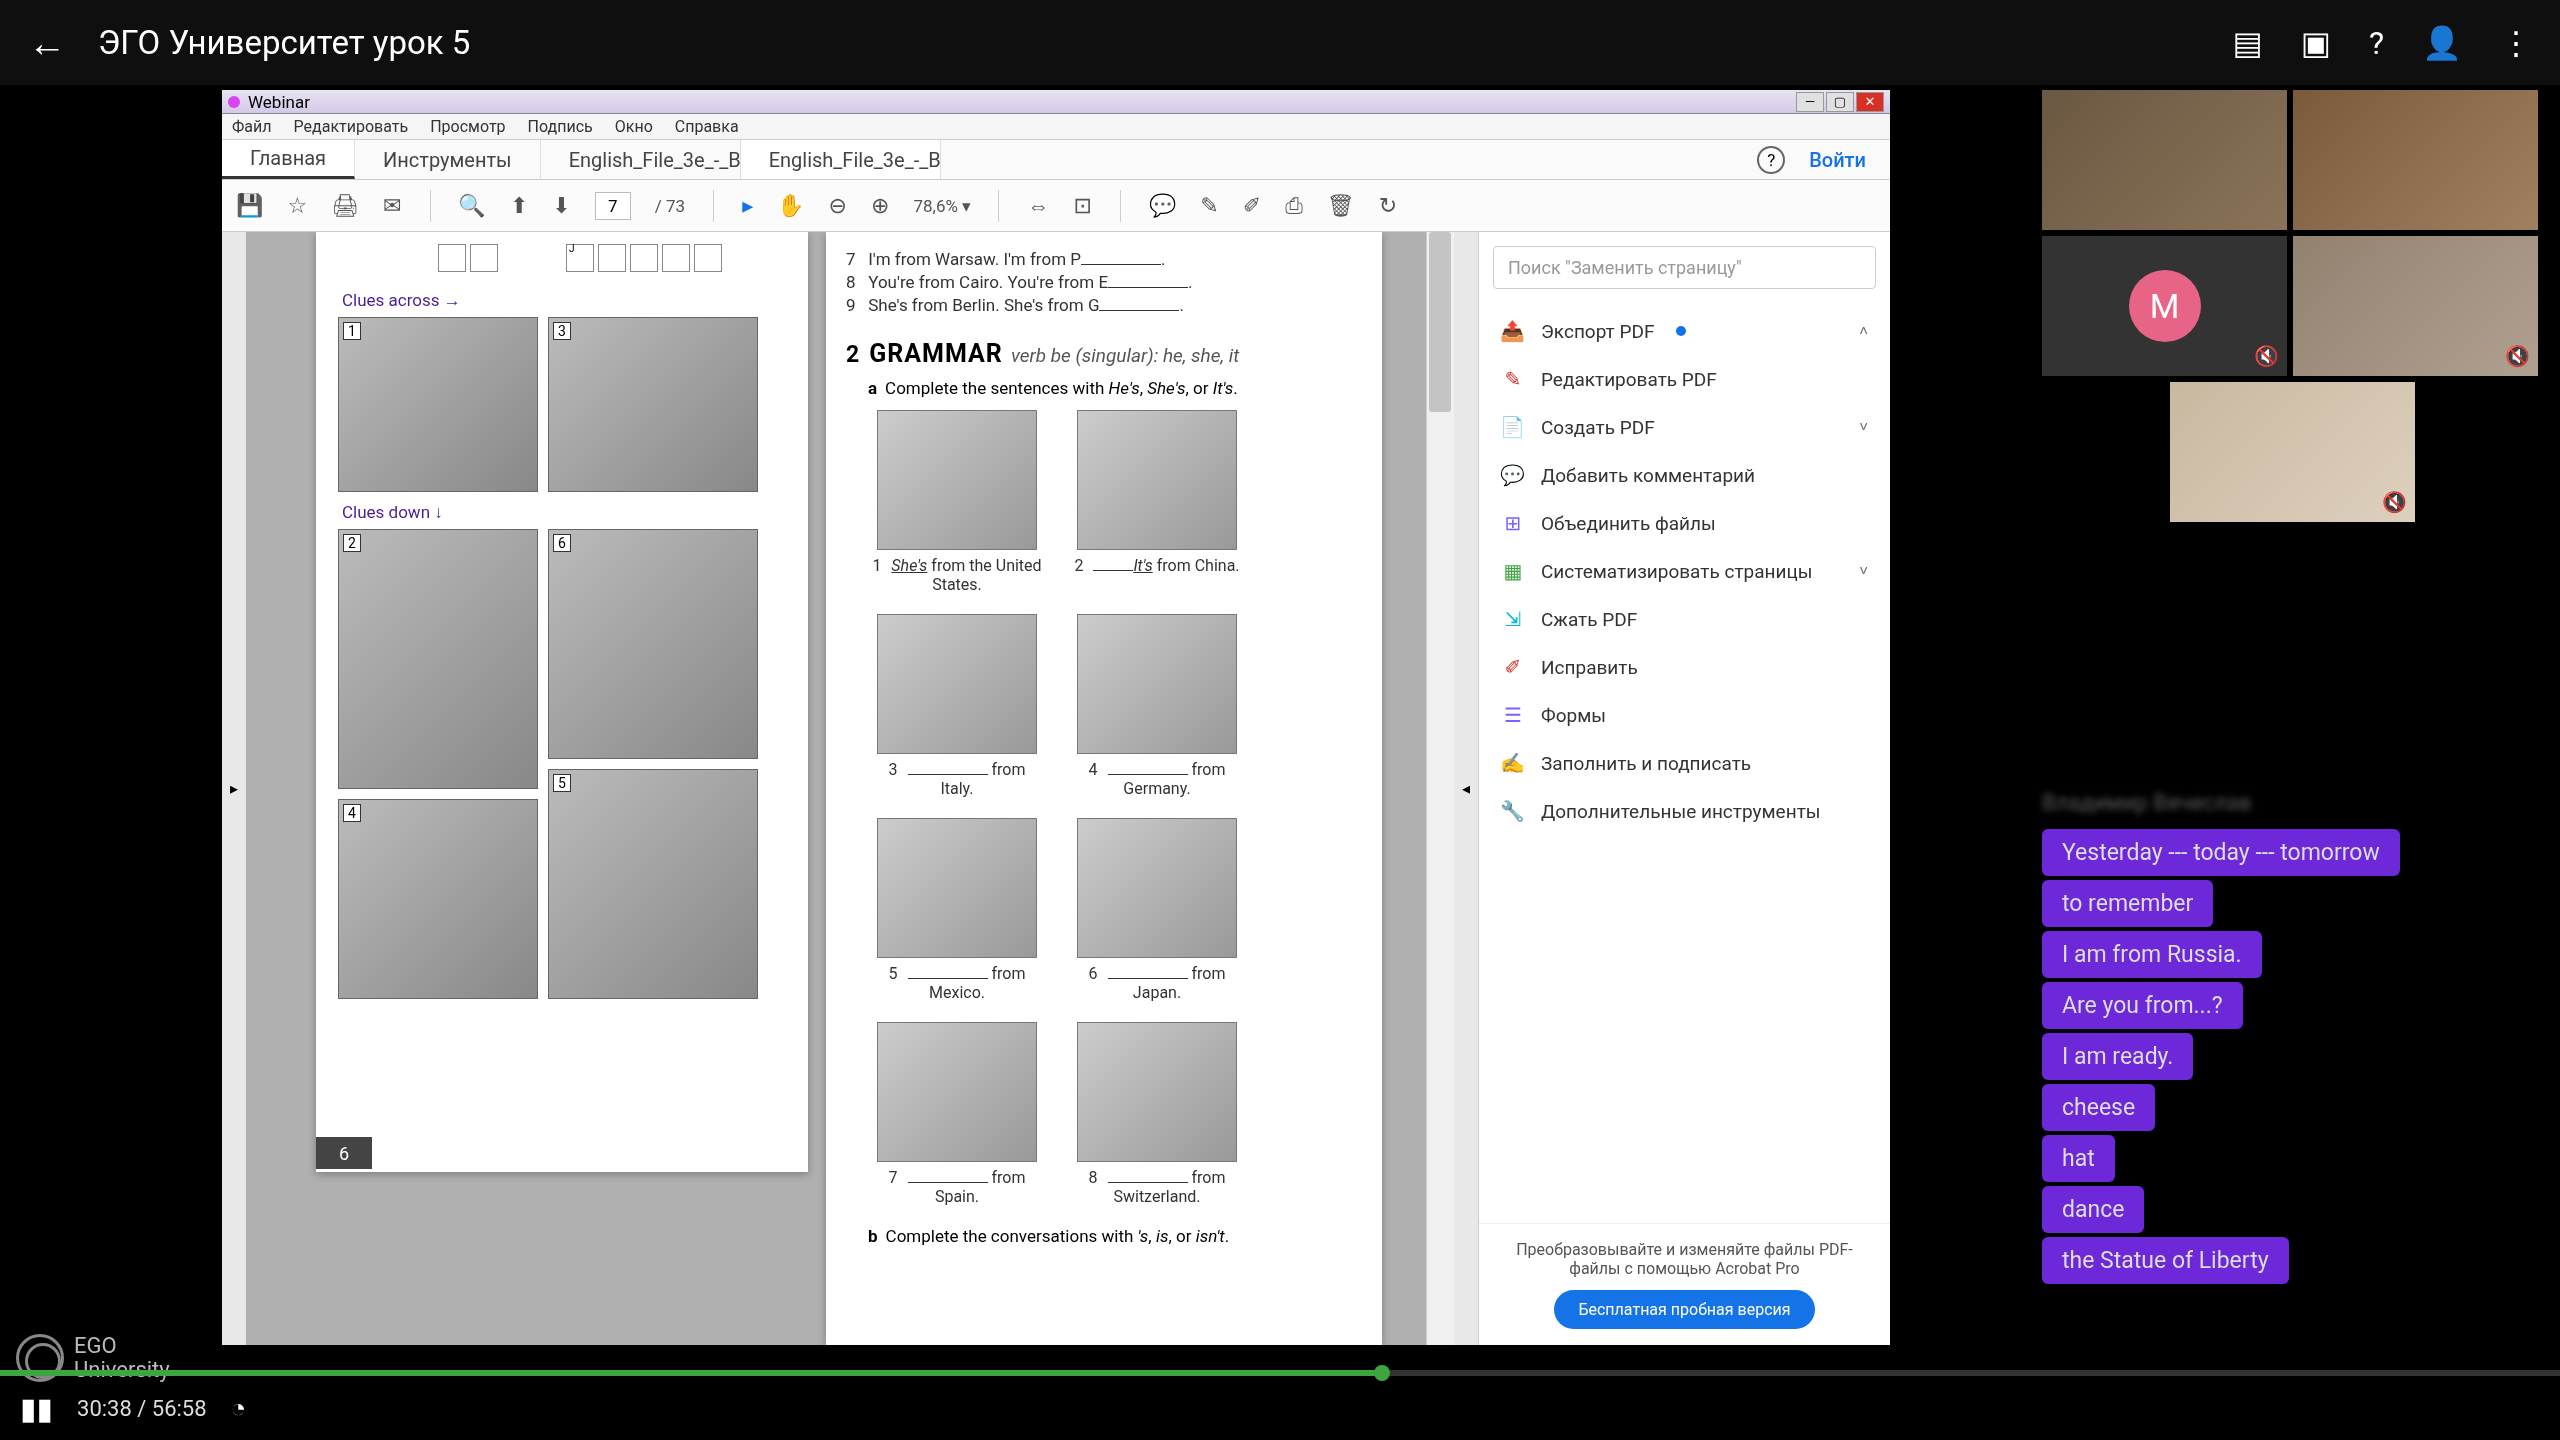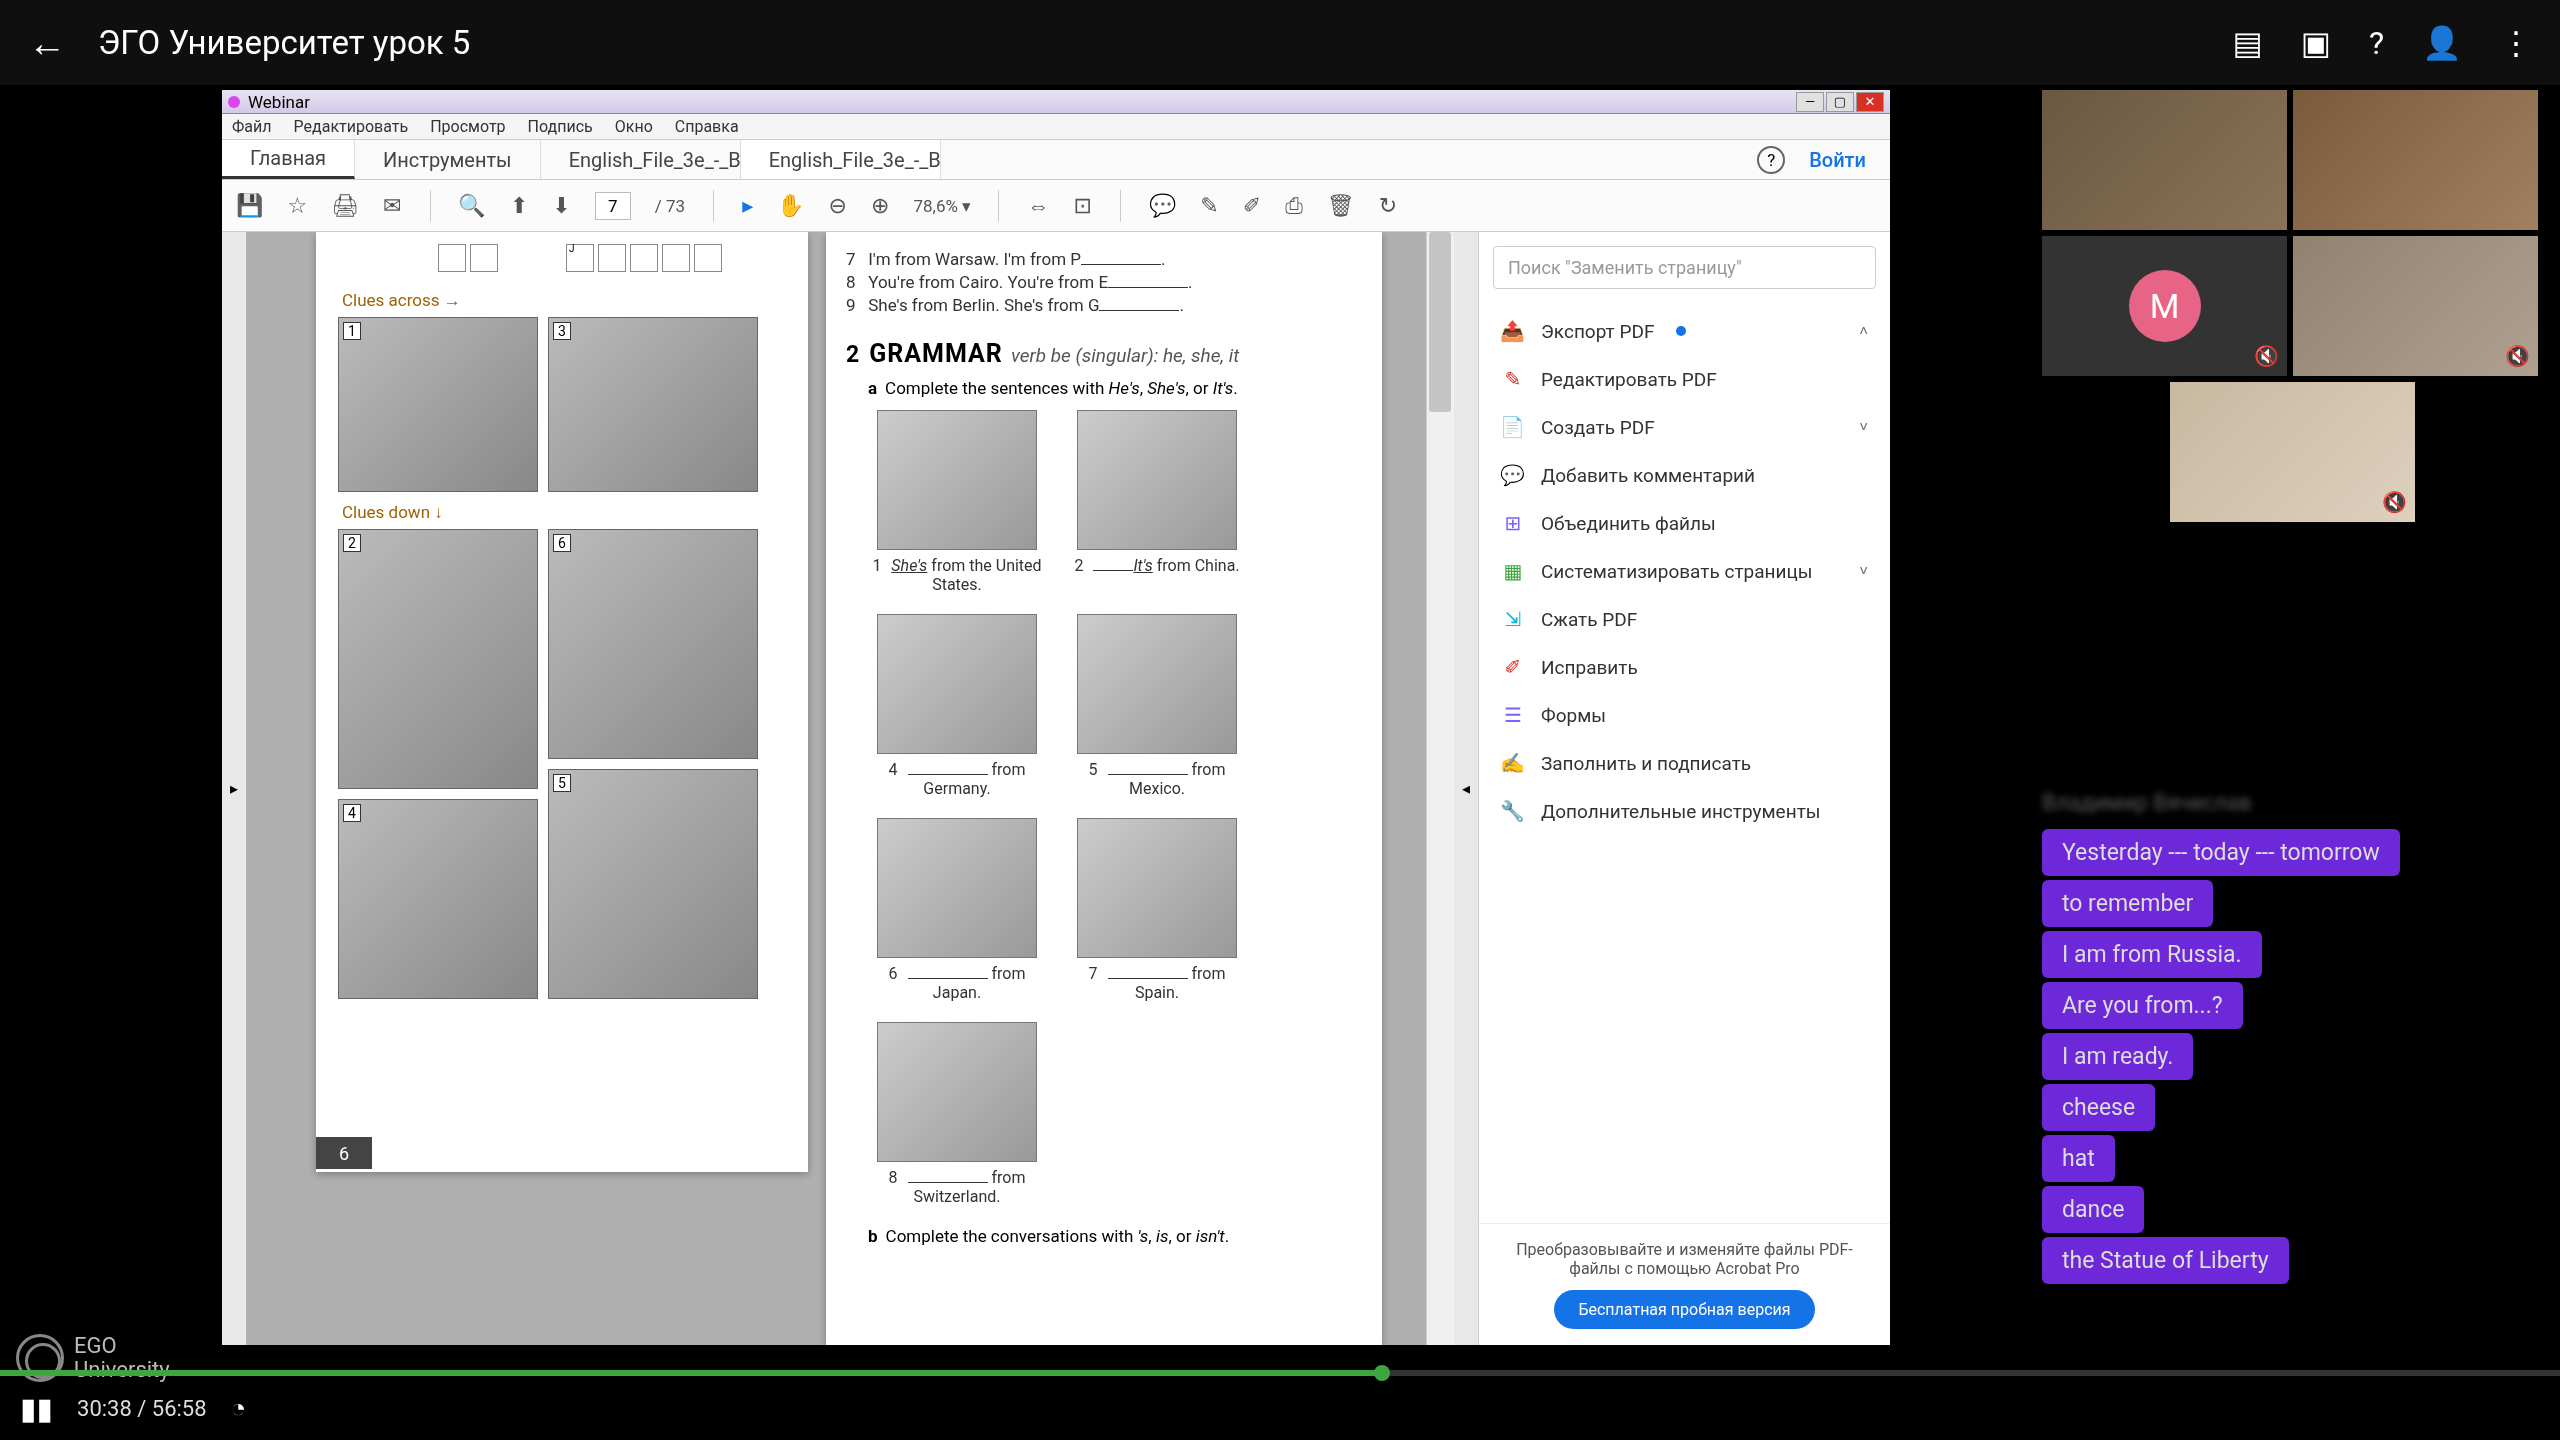--- a/index.html
+++ b/index.html
@@ -32,21 +32,21 @@
 .page-total{font-size:17px}
 .zoom{font-size:17px;display:flex;align-items:center;gap:4px}
 .doc-area{display:flex;height:1113px}
 .doc-left{width:24px;background:#e8e8e8;display:flex;align-items:center;justify-content:center;cursor:pointer}
 .doc-center{flex:1;background:#b0b0b0;overflow:hidden;position:relative}
 .page{position:absolute;background:#fff;box-shadow:0 2px 8px rgba(0,0,0,0.3)}
 .page1{left:70px;top:0;width:492px;height:940px}
 .page1-inner{padding:12px}
 .crossword{display:flex;gap:4px;margin-left:110px;margin-bottom:18px}
 .cw-cell{width:28px;height:28px;border:1px solid #888;background:#fff}
-.clues-title{font-size:17px;margin:10px 0 6px 14px;color:#a16207}
+.clues-title{font-size:17px;margin:10px 0 6px 14px;color:#4c1d95}
 .photo-grid{display:flex;flex-wrap:wrap;gap:10px;padding:0 10px}
 .photo{background:linear-gradient(135deg,#bbb,#888);border:1px solid #666;position:relative}
 .photo .num{position:absolute;top:4px;left:4px;background:#fff;width:18px;height:18px;font-size:14px;display:flex;align-items:center;justify-content:center;border:1px solid #333}
 .page2{left:580px;top:0;width:556px;height:1113px}
 .page2-inner{padding:14px 20px;font-size:17px}
 .fill-line{margin:3px 0;color:#333}
 .fill-line .n{display:inline-block;width:18px}
 .blank{display:inline-block;border-bottom:1px solid #333;min-width:80px}
 .section-h{margin:24px 0 10px;font-size:20px}
 .section-h .num{font-weight:700;font-size:23px;margin-right:10px}
@@ -235,20 +235,24 @@
             <div class="ex-item">
                 <div class="ex-img"></div>
                 <div class="ex-cap"><span class="n">1</span> <span class="ans">She's</span><span> from the United States.</span></div>
               </div>
             <div class="ex-item">
                 <div class="ex-img"></div>
                 <div class="ex-cap"><span class="n">2</span> <span class="blank" style="min-width:40px"></span><span class="ans">It's</span><span> from China.</span></div>
               </div>
             <div class="ex-item">
                 <div class="ex-img"></div>
+                <div class="ex-cap"><span class="n">3</span> <span class="blank"></span><span> from Italy.</span></div>
+              </div>
+            <div class="ex-item">
+                <div class="ex-img"></div>
                 <div class="ex-cap"><span class="n">4</span> <span class="blank"></span><span> from Germany.</span></div>
               </div>
             <div class="ex-item">
                 <div class="ex-img"></div>
                 <div class="ex-cap"><span class="n">5</span> <span class="blank"></span><span> from Mexico.</span></div>
               </div>
             <div class="ex-item">
                 <div class="ex-img"></div>
                 <div class="ex-cap"><span class="n">6</span> <span class="blank"></span><span> from Japan.</span></div>
               </div>

